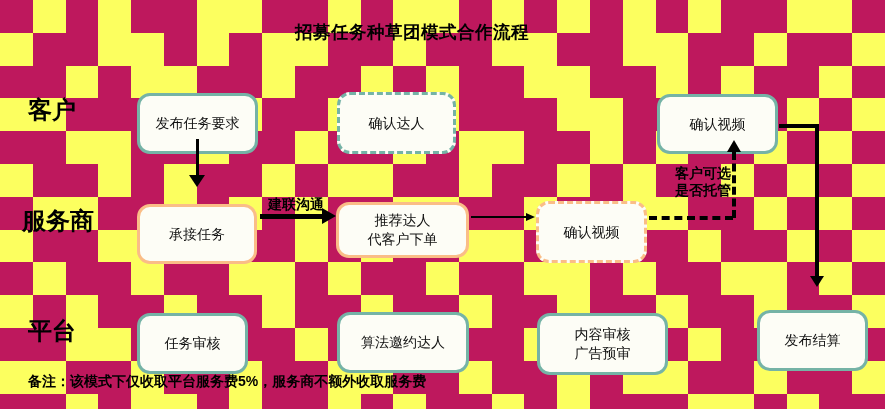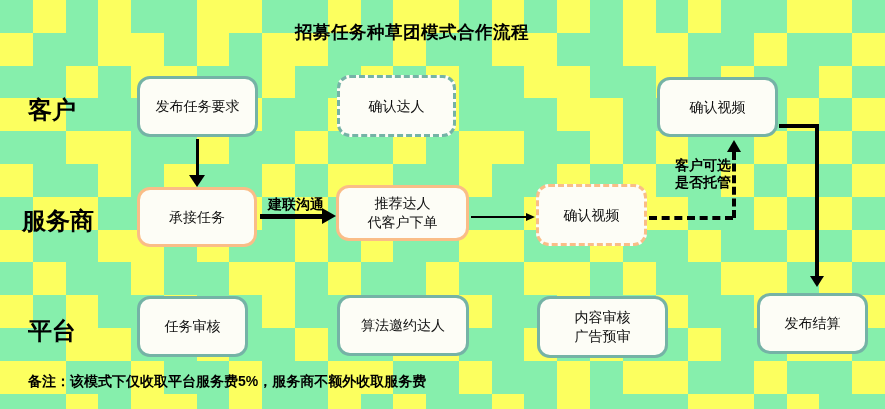--- a/index.html
+++ b/index.html
@@ -1,39 +1,39 @@
 <!DOCTYPE html>
 <html style="--yellow: #FCFF5F; --teal: #75B3A6; --orange: #FABD87;"><head>
 <meta charset="utf-8">
 <style>
   html,body{margin:0;padding:0;background:#ffffff;}
   #stage{
     position:relative;width:885px;height:409px;overflow:hidden;
-    font-family:"Liberation Sans","DejaVu Sans",sans-serif;background:#86efac;
+    font-family:"Liberation Sans","DejaVu Sans",sans-serif;background:#be185d;
   }
   
   #bg{
     position:absolute;left:0;top:0;width:885px;height:409px;
     display:grid;grid-template-columns:repeat(27,1fr);grid-template-rows:repeat(13,32.8px);
   }
   #bg .cell{width:100%;height:100%;}
   #bg .y{background:var(--yellow,#FCFF5F);}
 
   #fg{position:absolute;left:0;top:0;width:885px;height:409px;}
 
   .title{
     position:absolute;left:295px;top:20px;font-size:17.5px;font-weight:bold;color:#000;
     letter-spacing:0.5px;white-space:nowrap;
   }
   .lane-label{position:absolute;font-size:24px;font-weight:bold;color:#000;white-space:nowrap;}
 
   .node{
     position:absolute;display:flex;align-items:center;justify-content:center;
     background:#FDFDF6;border-radius:13px;box-sizing:border-box;
-    font-size:14px;color:#111;text-align:center;font-weight:500;
+    font-size:14px;color:#111;text-align:center;font-weight:500;margin-top:17px;
   }
   .node-label{white-space:pre-line;line-height:1.35;padding:2px 6px;}
   .teal-solid   {border:3px solid var(--teal,#75B3A6);}
   .teal-dashed  {border:3px dashed var(--teal,#75B3A6);}
   .orange-solid {border:3px solid var(--orange,#FABD87);}
   .orange-dashed{border:3px dashed var(--orange,#FABD87);}
 
   .hline{position:absolute;background:#000;}
   .vline{position:absolute;background:#000;}
   .hdash{position:absolute;border-top:4px dashed #000;height:0;}
@@ -455,21 +455,21 @@
     <div class="hline" style="left:260px;top:214px;width:64px;height:5px;"></div>
     <div class="tri tri-right-big" style="left:322px;top:208px;"></div>
     <div class="edge-label" style="left:268px;top:196px;">建联沟通</div>
 
     <div class="hline" style="left:471px;top:216px;width:56px;height:2px;"></div>
     <div class="tri tri-right-sm" style="left:526px;top:213px;"></div>
 
     <div class="hdash" style="left:649px;top:216px;width:84px;"></div>
     <div class="vdash" style="left:732px;top:152px;height:66px;"></div>
     <div class="tri tri-up-med" style="left:727px;top:140px;"></div>
-    <div class="edge-label" style="left:675px;top:157px;">客户可选
+    <div class="edge-label" style="left:675px;top:165px;">客户可选
 是否托管</div>
 
     <div class="hline" style="left:779px;top:124px;width:40px;height:4px;"></div>
     <div class="vline" style="left:815px;top:124px;width:4px;height:153px;"></div>
     <div class="tri tri-down-med" style="left:810px;top:276px;"></div>
 
     <div class="note">备注：该模式下仅收取平台服务费5%，服务商不额外收取服务费</div>
   </div>
 </div>
 

